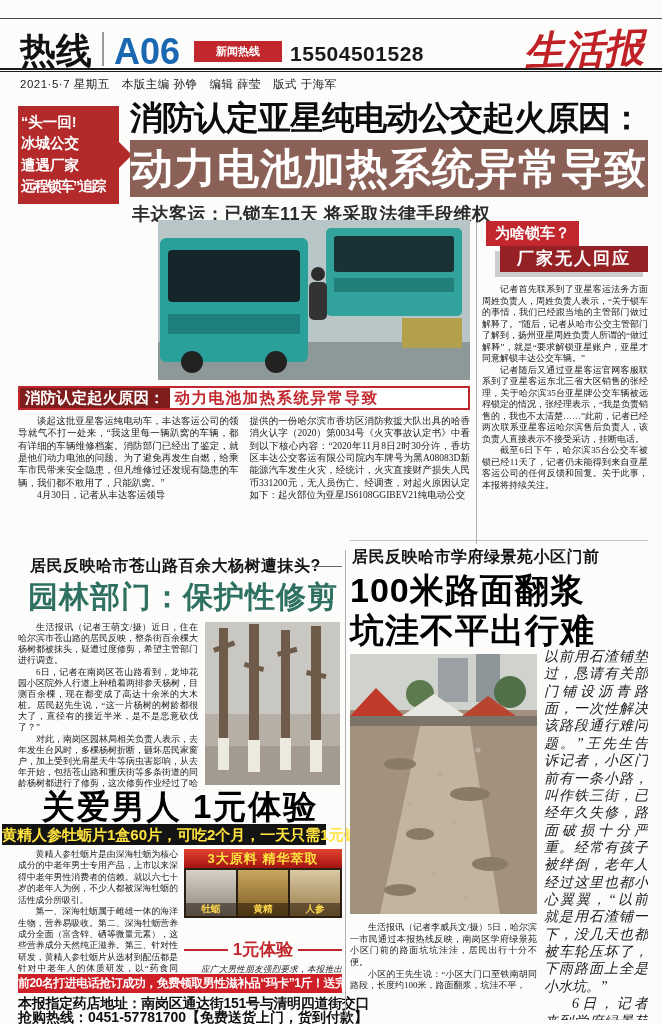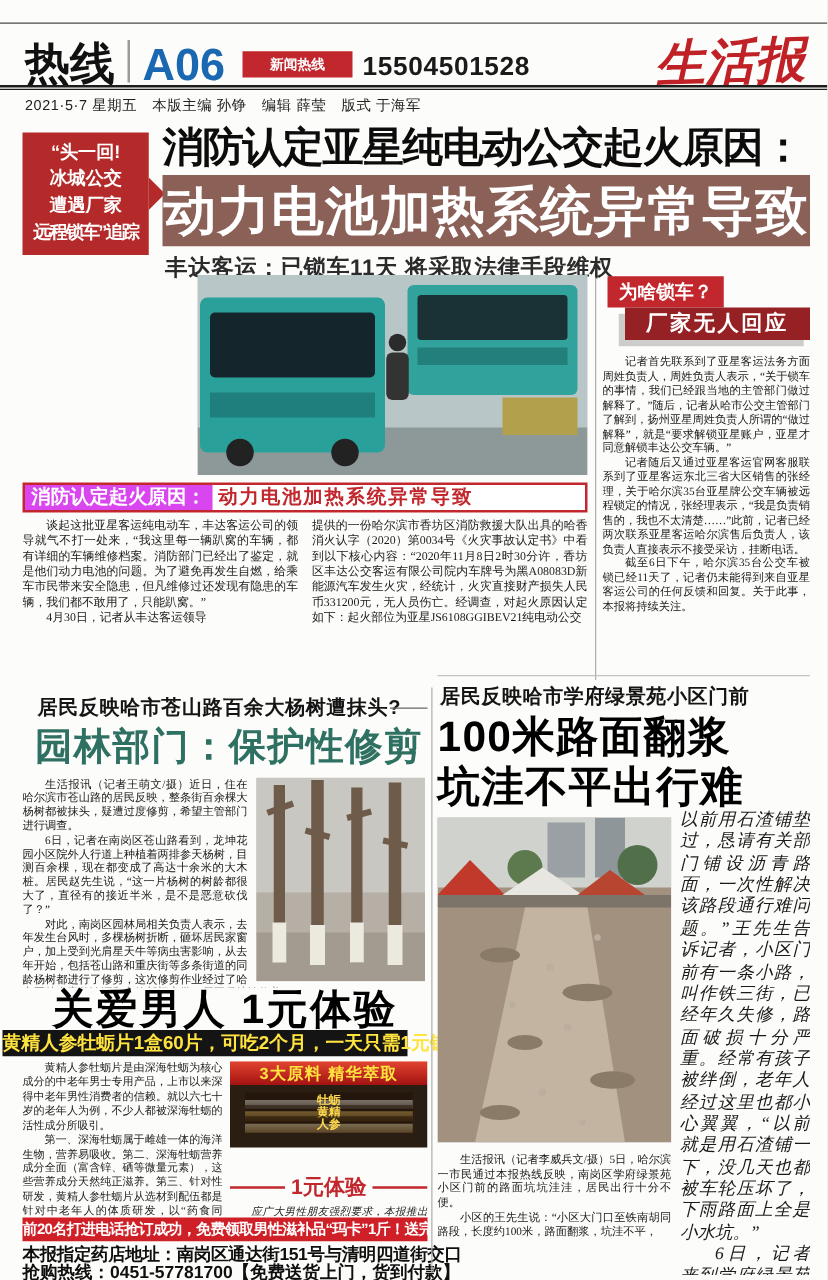--- a/index.html
+++ b/index.html
@@ -24,34 +24,34 @@
   .hotline-box { background:#c1272d; color:#fff; font-family:"Liberation Sans","DejaVu Sans",sans-serif;
     font-size:11px; font-weight:bold; padding:3px 22px; margin:0 0 6px 14px;text-align:right; }
   .hotline-num { font-family:"Liberation Sans","DejaVu Sans",sans-serif; font-weight:bold; font-size:21px; margin:0 0 2px 8px; letter-spacing:.5px; }
   .spacer { flex:1; }
   .paper-logo { font-weight:bold; font-style:italic; font-size:40px; line-height:.9; color:#bf2126; transform:rotate(-2deg); }
   .double-rule { top:68px; left:0; width:662px; height:4px; border-top:2px solid #1c1c1c; border-bottom:1px solid #1c1c1c; }
   .dateline { top:77px; left:20px; font-family:"Liberation Sans","DejaVu Sans",sans-serif; font-size:11.5px; color:#222; letter-spacing:.5px; }
 
   
   .tracker { left:18px; top:106px; width:101px; height:98px; background:#b42a2b; color:#fff;
-    text-align:center; padding:6px 3px; font-weight:bold; font-size:14.5px; line-height:1.48; }
+    padding:6px 3px; font-weight:bold; font-size:14.5px; line-height:1.48; }
   .tracker::after { content:""; position:absolute; right:-13px; top:36px;
     border:13px solid transparent; border-left:13px solid #b42a2b; border-right:0; }
   .hl-top { left:130px; top:96px; width:528px; font-weight:900; font-size:33px; letter-spacing:-1px; color:#0c0c0c; white-space:nowrap; }
   .hl-banner { left:130px; top:140px; width:518px; height:57px; background:#8a6057; color:#fff;
     font-weight:900; font-size:42px; line-height:57px; text-align:center; letter-spacing:1px; white-space:nowrap; }
   .subhead { left:132px; top:202px; font-weight:bold; font-size:18px; color:#2b2b2b; letter-spacing:.5px; }
 
   .intro-col { left:18px; top:224px; width:133px; height:158px; font-size:9.5px; line-height:1.32; overflow:hidden; }
   .photo-frame { overflow:hidden; background:#ccc; }
   .bus-photo { left:158px; top:220px; width:312px; height:160px; }
 
   .section-banner { left:18px; top:386px; width:452px; height:24px; border:2px solid #c1272d; display:flex; background:#fff; }
-  .sb-label { background:#d946ef; color:#fff; font-weight:bold; font-size:15.5px; line-height:20px; padding:0 5px; white-space:nowrap; }
+  .sb-label { background:#7f1d1d; color:#fff; font-weight:bold; font-size:15.5px; line-height:20px; padding:0 5px; white-space:nowrap; }
   .sb-rest { color:#c1272d; font-weight:bold; font-size:15.5px; line-height:20px; padding:0 5px; letter-spacing:1.5px; white-space:nowrap; }
 
   .main-cols { left:18px; top:415px; width:452px; height:148px; display:flex; gap:11px; overflow:hidden; }
   .main-cols .col { flex:1; font-size:9.5px; line-height:1.3; }
 
   .v-rule-1 { left:476px; top:222px; height:322px; border-left:1px solid #b0b0b0; }
 
   
   .sb-tag { left:486px; top:221px; background:#c1272d; color:#fff; font-weight:bold; font-size:15px; padding:3px 9px; }
   .sb-title { left:500px; top:246px; width:148px; height:26px; background:#952125; color:#fff;
@@ -69,21 +69,21 @@
 
   
   .ad-head { left:18px; top:785px; width:324px; text-align:center; font-weight:900; font-size:33px; letter-spacing:2px; color:#000; white-space:nowrap; }
   .ad-banner { left:2px; top:824px; width:324px; height:21px; background:#141414; color:#ffe33e;
     font-weight:bold; font-size:15px; line-height:21px; text-align:right; white-space:nowrap; }
   .ad-cols { left:18px; top:849px; width:324px; height:124px; display:flex; gap:6px; overflow:hidden; }
   .ad-text { width:160px; font-size:8.8px; line-height:1.3; }
   .ad-right { width:158px; }
   .mat-head { height:19px; background:linear-gradient(180deg,#e2442f,#a31312); color:#ffe33e;
     font-weight:bold; font-size:13px; line-height:19px; text-align:center; letter-spacing:1px; }
-  .mat-row { display:flex; gap:2px; height:50px; background:#2a1d12; padding:12px;flex-direction:column; }
+  .mat-row { display:flex; gap:2px; height:50px; background:#2a1d12; padding:2px; }
   .mat { flex:1; position:relative; }
   .mat-1 { background:linear-gradient(180deg,#d8d2c6,#8d857a); }
   .mat-2 { background:linear-gradient(180deg,#caa75e,#7a5a22); }
   .mat-3 { background:linear-gradient(180deg,#d9c9a4,#9a7c49); }
   .mat span { position:absolute; left:0; right:0; bottom:0; text-align:center;
     background:rgba(30,15,5,.5); color:#ffd94d; font-size:9.5px; font-weight:bold; }
   .trial-title { margin-top:20px; display:flex; align-items:center; gap:5px; color:#c1272d; }
   .trial-title .dash { flex:1; border-top:2px solid #c1272d; }
   .trial-title .tt { font-weight:900; font-size:17px; white-space:nowrap; }
   .trial-text { margin-top:3px; font-size:8.5px; line-height:1.25; font-style:italic; color:#1c1c1c; text-indent:2em; text-align:justify; }

